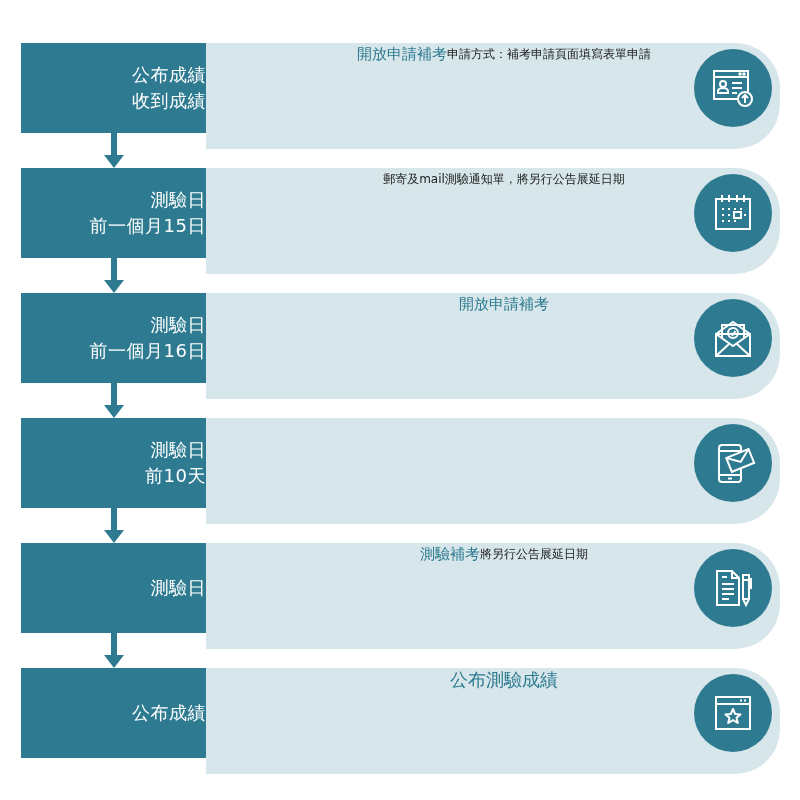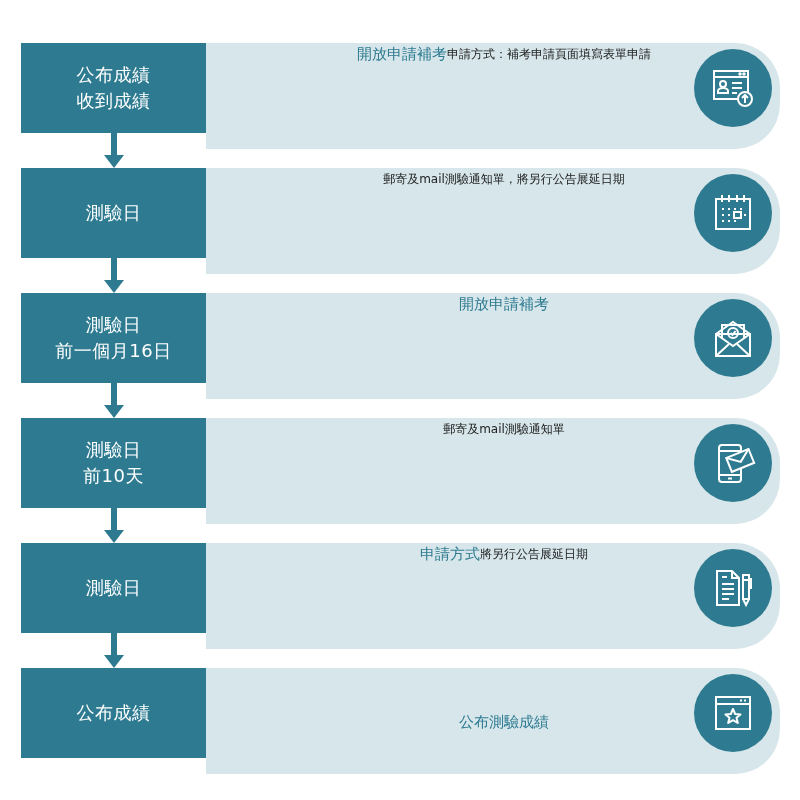--- a/index.html
+++ b/index.html
@@ -10,21 +10,21 @@
       left: 21px;
       width: 759px;
       height: 90px;
     }
     .row .left {
       position: absolute;
       left: 0; top: 0;
       width: 185px; height: 90px;
       background: #2e7b91;
       color: #ffffff;
-      display: flex; flex-direction: column; align-items: center; justify-content: center;
+      display: flex; flex-direction: column; align-items: flex-end; justify-content: center;
       font-size: 18px; line-height: 26px;
       letter-spacing: 0.5px;
     }
     .row .right {
       position: absolute;
       left: 185px; top: 0;
       width: 574px; height: 106px;
       background: #d6e6ea;
       border-radius: 0 45px 45px 0;
       display: flex; flex-direction: row; justify-content: center;
@@ -33,21 +33,21 @@
     .row .title {
       color: #2e7b91;
       font-size: 15px; line-height: 23px;
     }
     .row .desc {
       color: #222222;
       font-size: 12px; line-height: 23px;
     }
     .row .only-title {
       color: #2e7b91;
-      font-size: 15px; line-height: 23px; margin-top: 43px;
+      font-size: 18px; line-height: 23px;
     }
     .icon-circle {
       position: absolute;
       right: 8px; top: 6px;
       width: 78px; height: 78px;
       border-radius: 50%;
       background: #2e7b91;
       display: flex; align-items: center; justify-content: center;
     }
     .icon-circle svg { width: 50px; height: 50px; }
@@ -102,20 +102,21 @@
   </div>
 </div>
 <div class="arrow" style="top:133px;">
     <div class="stem"></div>
     <div class="head"></div>
   </div>
 
 <div class="row" style="top:168px;">
   <div class="left">
     <div>測驗日</div>
+    <div>前一個月15日</div>
   </div>
   <div class="right">
     <div class="desc">郵寄及mail測驗通知單，將另行公告展延日期</div>
     <div class="icon-circle">
       <svg viewBox="0 0 50 50" fill="none" stroke="#fff" stroke-width="2">
         <rect x="8" y="11" width="34" height="30"></rect>
         <line x1="14" y1="7" x2="14" y2="14"></line>
         <line x1="21" y1="7" x2="21" y2="14"></line>
         <line x1="29" y1="7" x2="29" y2="14"></line>
         <line x1="36" y1="7" x2="36" y2="14"></line>
@@ -166,21 +167,20 @@
     <div class="stem"></div>
     <div class="head"></div>
   </div>
 
 <div class="row" style="top:418px;">
   <div class="left">
     <div>測驗日</div>
     <div>前10天</div>
   </div>
   <div class="right">
-    <div class="desc">郵寄及mail測驗通知單</div>
     <div class="icon-circle">
       <svg viewBox="0 0 50 50" fill="none" stroke="#fff" stroke-width="2">
         <rect x="11" y="7" width="22" height="37" rx="3"></rect>
         <line x1="11" y1="13" x2="33" y2="13"></line>
         <line x1="11" y1="37" x2="33" y2="37"></line>
         <line x1="20" y1="40.5" x2="24" y2="40.5"></line>
         <g transform="rotate(-22 32 22)">
           <rect x="20" y="15" width="24" height="15" fill="#2e7b91"></rect>
           <polyline points="20,15 32,24 44,15"></polyline>
         </g>
@@ -191,21 +191,21 @@
 <div class="arrow" style="top:508px;">
     <div class="stem"></div>
     <div class="head"></div>
   </div>
 
 <div class="row" style="top:543px;">
   <div class="left">
     <div>測驗日</div>
   </div>
   <div class="right">
-    <div class="title">申請方式</div>
+    <div class="title">測驗補考</div>
     <div class="desc">將另行公告展延日期</div>
     <div class="icon-circle">
       <svg viewBox="0 0 50 50" fill="none" stroke="#fff" stroke-width="2">
         <polygon points="9,8 24,8 31,15 31,42 9,42"></polygon>
         <polyline points="24,8 24,15 31,15"></polyline>
         <line x1="14" y1="14" x2="19" y2="14"></line>
         <line x1="14" y1="21" x2="26" y2="21"></line>
         <line x1="14" y1="26" x2="26" y2="26"></line>
         <line x1="14" y1="31" x2="26" y2="31"></line>
         <line x1="14" y1="36" x2="21" y2="36"></line>

